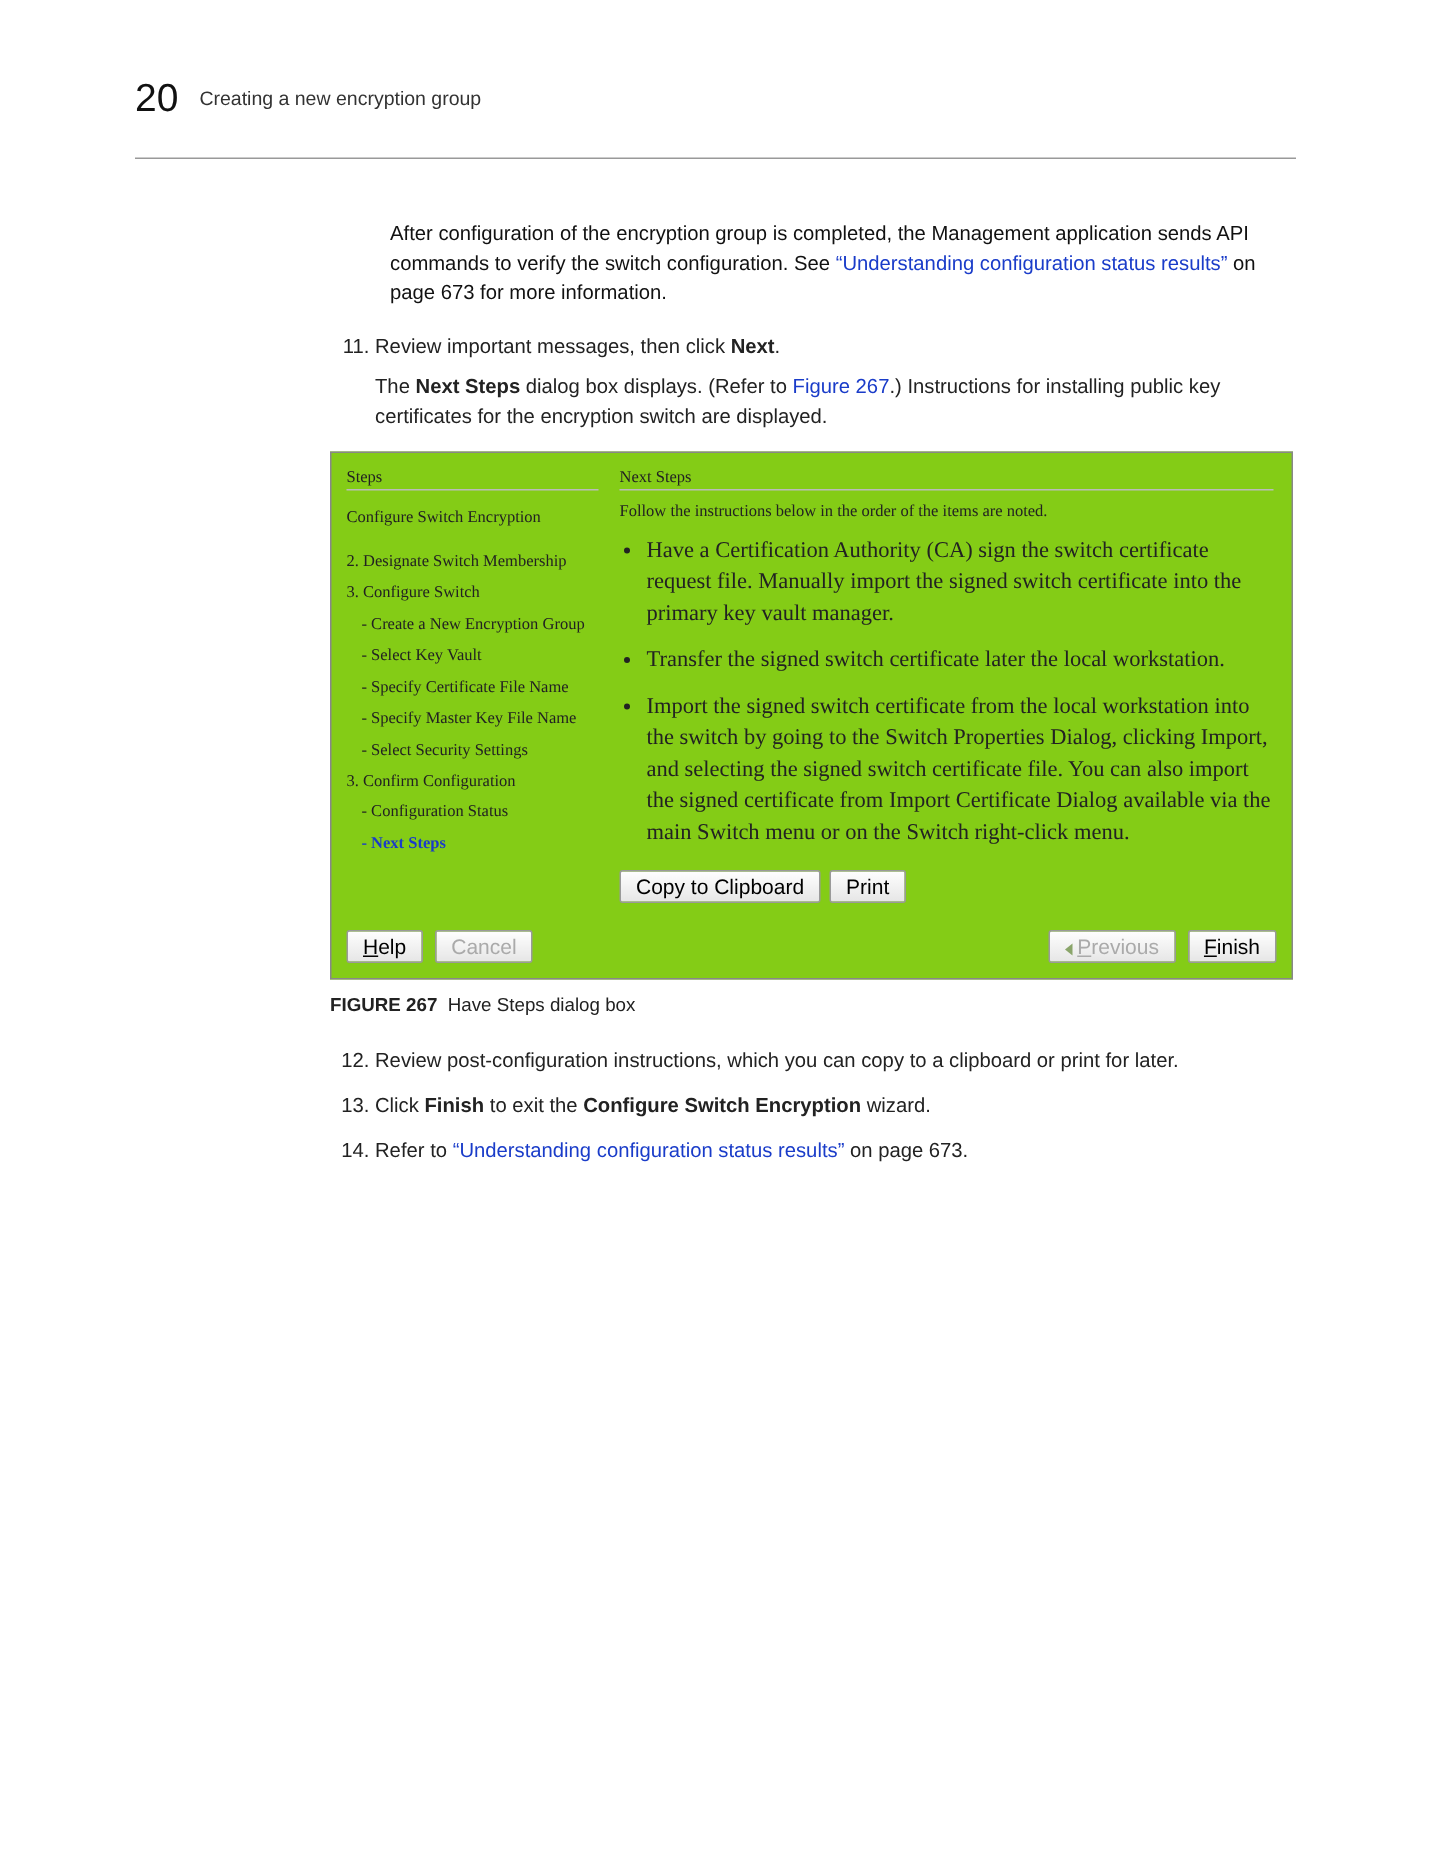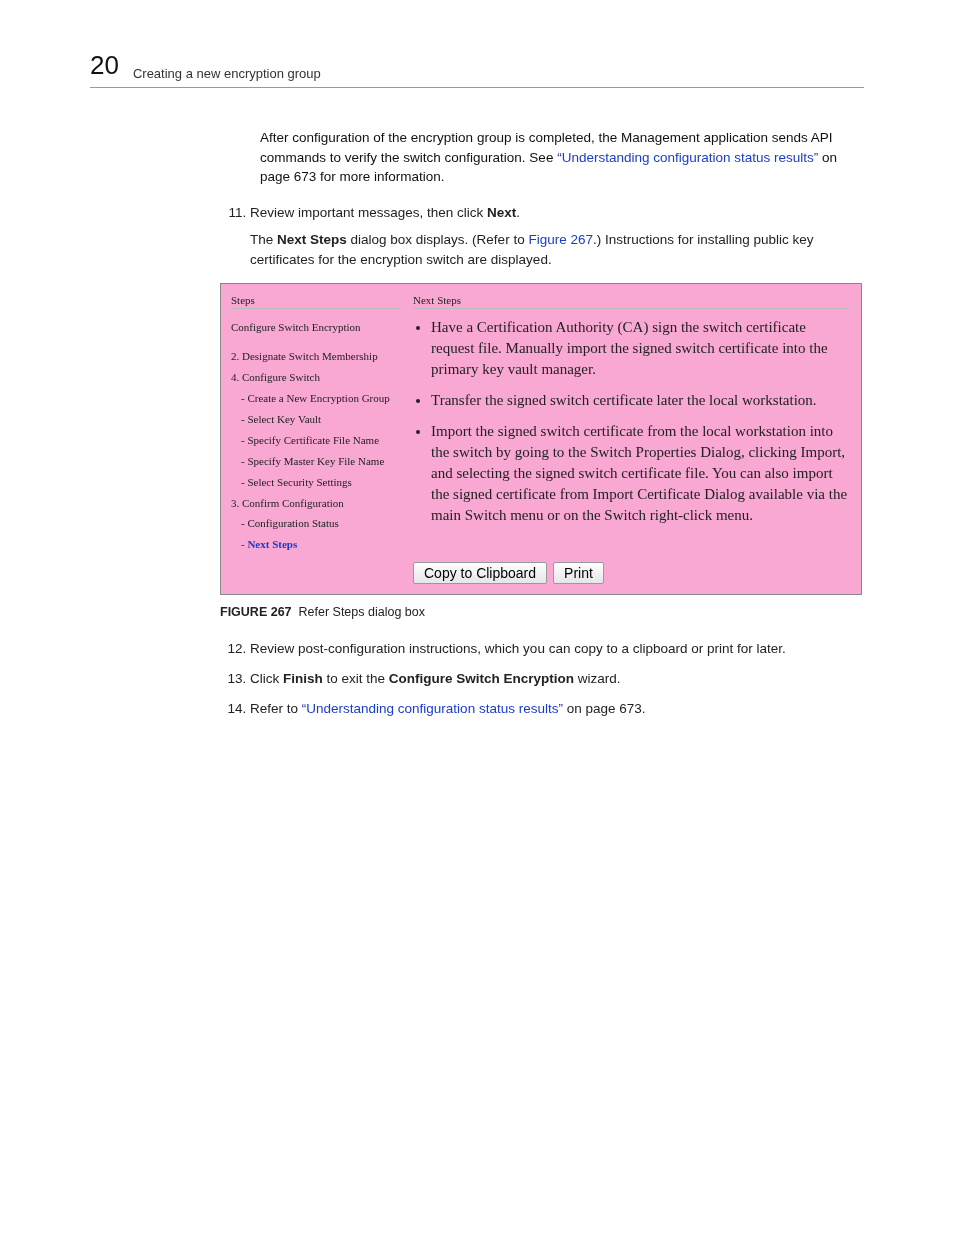--- a/index.html
+++ b/index.html
@@ -8,24 +8,24 @@
     background: #fff;
     font-family: Arial, Helvetica, sans-serif;
     color: #222;
     width: 954px;
   }
   .page {
     padding: 50px 90px 60px 90px;
   }
   .header {
     display: flex;
-    align-items: flex-end;
+    align-items: center;
     gap: 14px;
     border-bottom: 1px solid #999;
-    padding-bottom: 6px;
+    padding-bottom: 24px;
     margin-bottom: 40px;
   }
   .header-num {
     font-size: 26px;
     font-weight: 400;
     color: #111;
   }
   .header-title {
     font-size: 13px;
     color: #333;
@@ -55,21 +55,21 @@
   .sub-para {
     margin-top: 8px;
     margin-left: 0;
   }
   .bold { font-weight: bold; }
   
   .dialog {
     margin: 14px 0 10px 130px;
     width: 640px;
     border: 1px solid #888;
-    background: #f9a8d4;
+    background: #84cc16;
     font-family: "Times New Roman", Times, serif;
     font-size: 11px;
     color: #222;
   }
   .dialog-body {
     display: flex;
     min-height: 310px;
   }
   .dialog-left {
     width: 186px;
@@ -184,48 +184,59 @@
     </li>
   </ol>
 
   <div class="dialog">
     <div class="dialog-body">
       <div class="dialog-left">
         <div class="section-label">Steps</div>
         <div class="steps-list">
           <div style="margin-bottom:8px;">Configure Switch Encryption</div>
           <div>2. Designate Switch Membership</div>
-          <div>4. Configure Switch</div>
+          <div>3. Configure Switch</div>
           <div class="sub">- Create a New Encryption Group</div>
           <div class="sub">- Select Key Vault</div>
           <div class="sub">- Specify Certificate File Name</div>
           <div class="sub">- Specify Master Key File Name</div>
           <div class="sub">- Select Security Settings</div>
           <div>3. Confirm Configuration</div>
           <div class="sub">- Configuration Status</div>
           <div class="sub current-step">- Next Steps</div>
         </div>
       </div>
       <div class="dialog-right">
         <div class="section-label">Next Steps</div>
+        <div class="instr-text">Follow the instructions below in the order of the items are noted.</div>
         <ul class="bullets">
           <li>Have a Certification Authority (CA) sign the switch certificate request file. Manually import the signed switch certificate into the primary key vault manager.</li>
           <li>Transfer the signed switch certificate later the local workstation.</li>
           <li>Import the signed switch certificate from the local workstation into the switch by going to the Switch Properties Dialog, clicking Import, and selecting the signed switch certificate file. You can also import the signed certificate from Import Certificate Dialog available via the main Switch menu or on the Switch right-click menu.</li>
         </ul>
         <div class="right-buttons">
           <button class="btn">Copy to Clipboard</button>
           <button class="btn">Print</button>
         </div>
       </div>
     </div>
+    <div class="dialog-footer">
+      <div class="footer-left">
+        <button class="btn"><span class="u">H</span>elp</button>
+        <button class="btn disabled">Cancel</button>
+      </div>
+      <div class="footer-right">
+        <button class="btn disabled"><span class="arrow-left"></span><span class="u">P</span>revious</button>
+        <button class="btn"><span class="u">F</span>inish</button>
+      </div>
+    </div>
   </div>
 
   <div class="figure-caption">
-    <span class="fig-label">FIGURE 267</span>&nbsp;&nbsp;<span>Refer Steps dialog box</span>
+    <span class="fig-label">FIGURE 267</span>&nbsp;&nbsp;<span>Have Steps dialog box</span>
   </div>
 
   <ol class="steps" start="12">
     <li>Review post-configuration instructions, which you can copy to a clipboard or print for later.</li>
     <li>
       <span>Click </span><span class="bold">Finish</span><span> to exit the </span><span class="bold">Configure Switch Encryption</span><span> wizard.</span>
     </li>
     <li>
       <span>Refer to </span><a href="#" class="link">“Understanding configuration status results”</a><span> on page 673.</span>
     </li>

